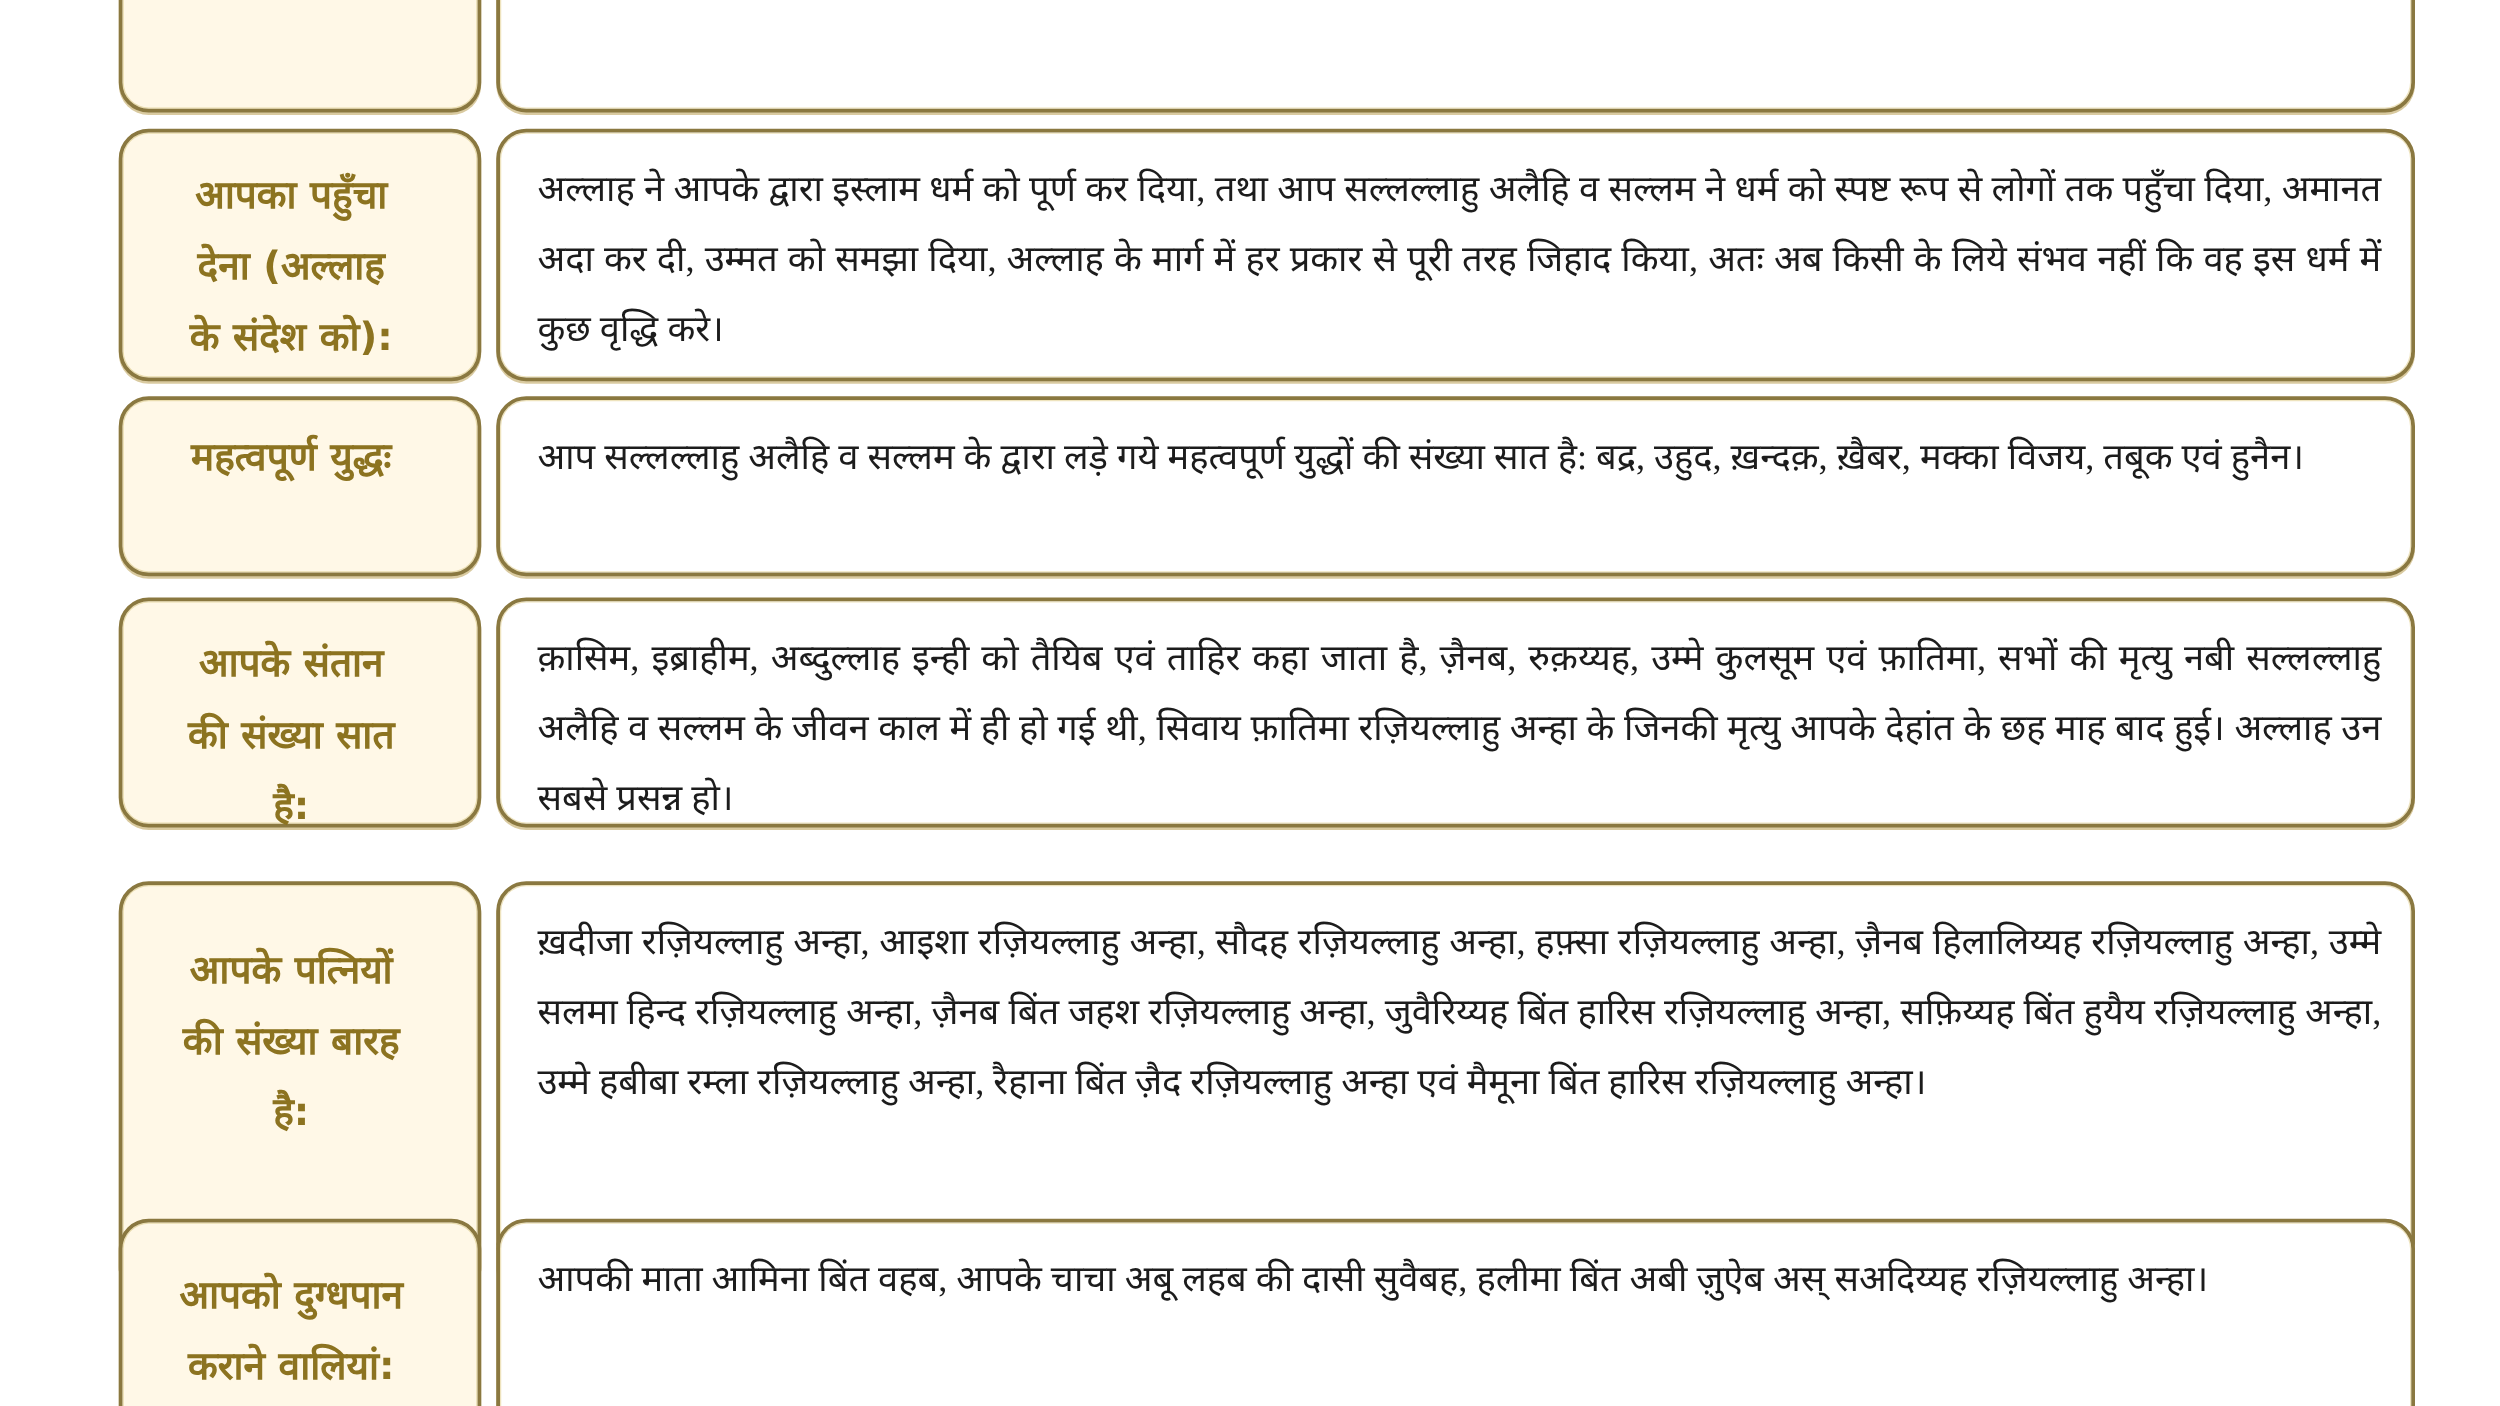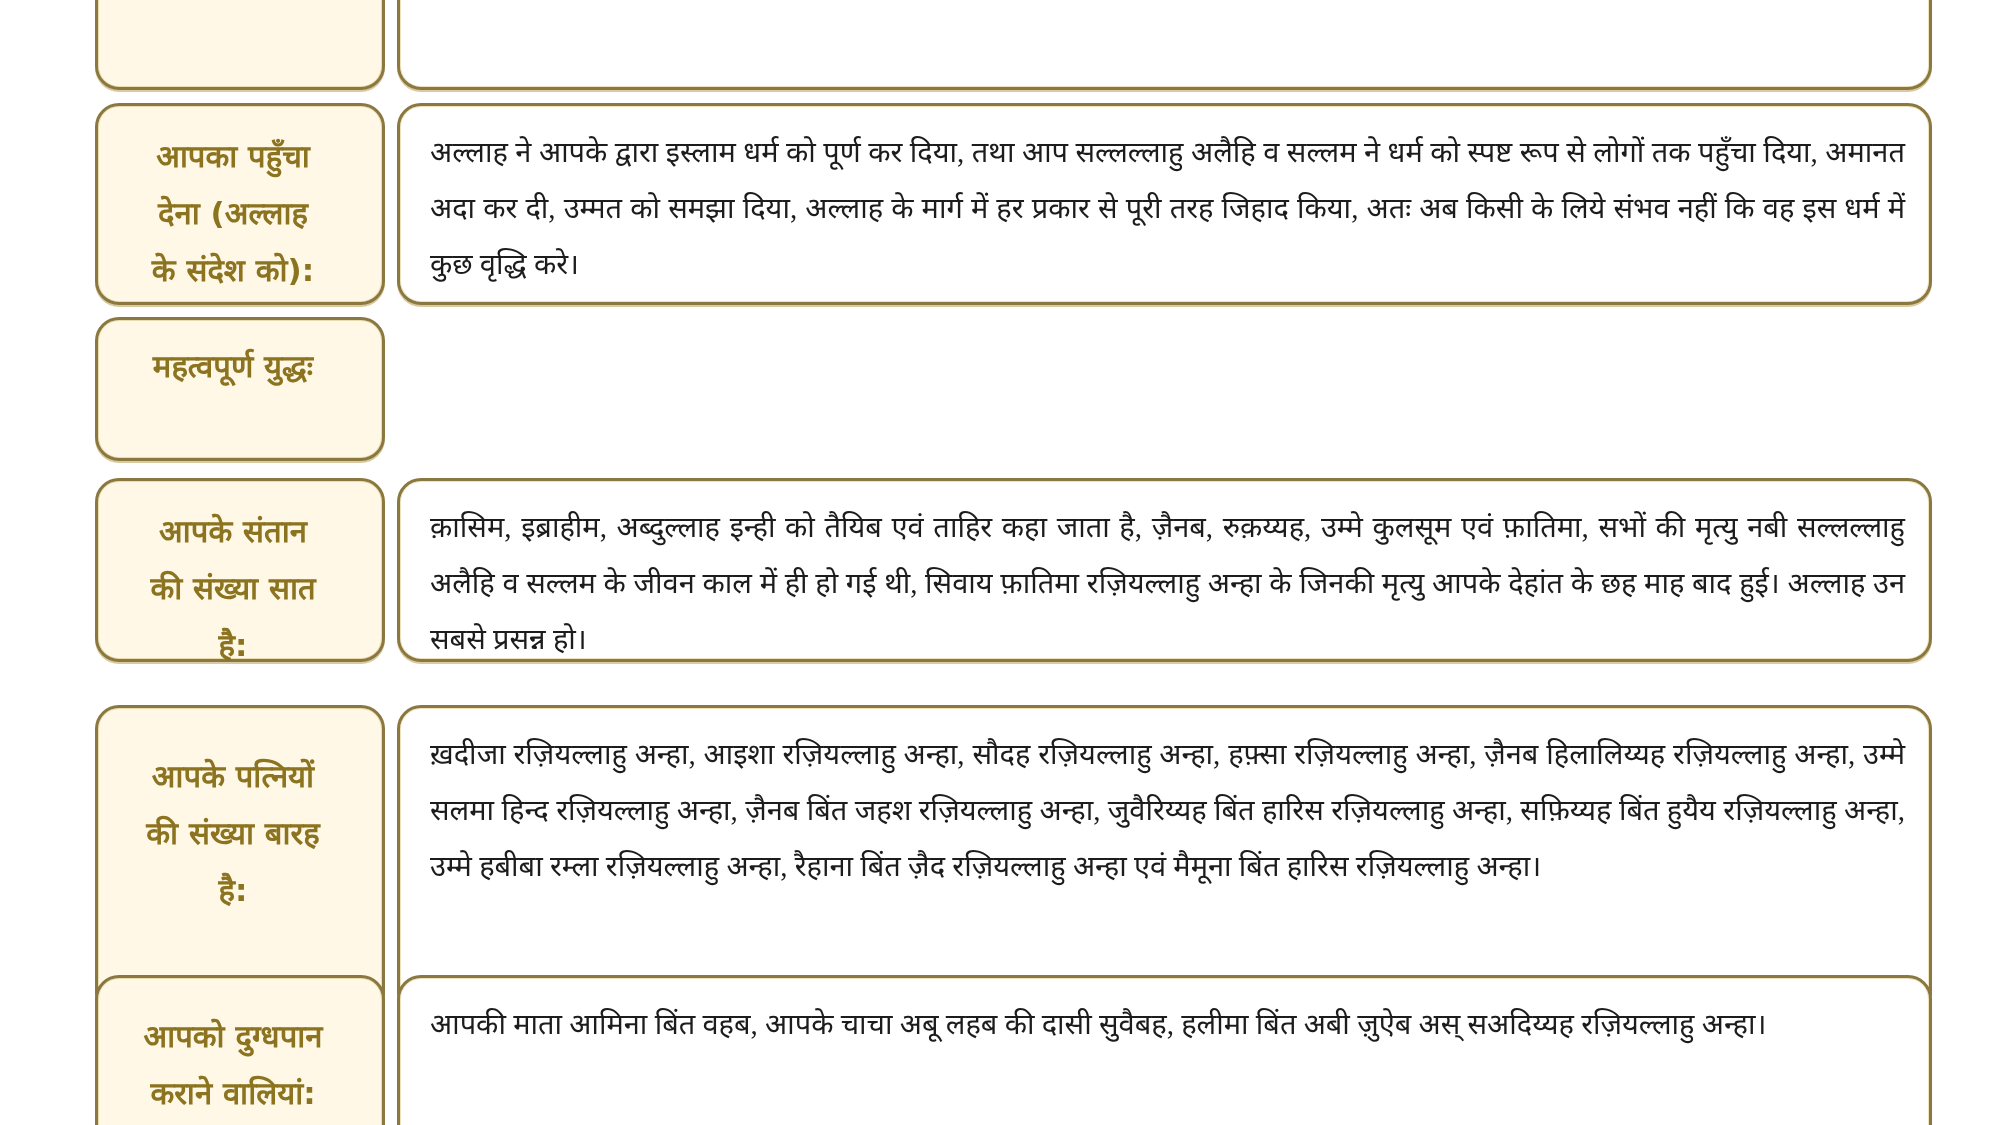--- a/index.html
+++ b/index.html
@@ -88,20 +88,23 @@
   </div>
   <div class="content-box">
     <p class="content-text">अल्लाह ने आपके द्वारा इस्लाम धर्म को पूर्ण कर दिया, तथा आप सल्लल्लाहु अलैहि व सल्लम ने धर्म को स्पष्ट रूप से लोगों तक पहुँचा दिया, अमानत अदा कर दी, उम्मत को समझा दिया, अल्लाह के मार्ग में हर प्रकार से पूरी तरह जिहाद किया, अतः अब किसी के लिये संभव नहीं कि वह इस धर्म में कुछ वृद्धि करे।</p>
   </div>
 </div>
 
 <div id="row-3" class="row">
   <div class="label-box">
     <div class="label-text">महत्वपूर्ण युद्धः</div>
   </div>
+  <div class="content-box">
+    <p class="content-text">आप सल्लल्लाहु अलैहि व सल्लम के द्वारा लड़े गये महत्वपूर्ण युद्धों की संख्या सात है: बद्र, उहुद, ख़न्दक़, ख़ैबर, मक्का विजय, तबूक एवं हुनैन।</p>
+  </div>
 </div>
 
 <div id="row-4" class="row">
   <div class="label-box">
     <div class="label-text">आपके संतान
 की संख्या सात
 है:</div>
   </div>
   <div class="content-box">
     <p class="content-text">क़ासिम, इब्राहीम, अब्दुल्लाह इन्ही को तैयिब एवं ताहिर कहा जाता है, ज़ैनब, रुक़य्यह, उम्मे कुलसूम एवं फ़ातिमा, सभों की मृत्यु नबी सल्लल्लाहु अलैहि व सल्लम के जीवन काल में ही हो गई थी, सिवाय फ़ातिमा रज़ियल्लाहु अन्हा के जिनकी मृत्यु आपके देहांत के छह माह बाद हुई। अल्लाह उन सबसे प्रसन्न हो।</p>

